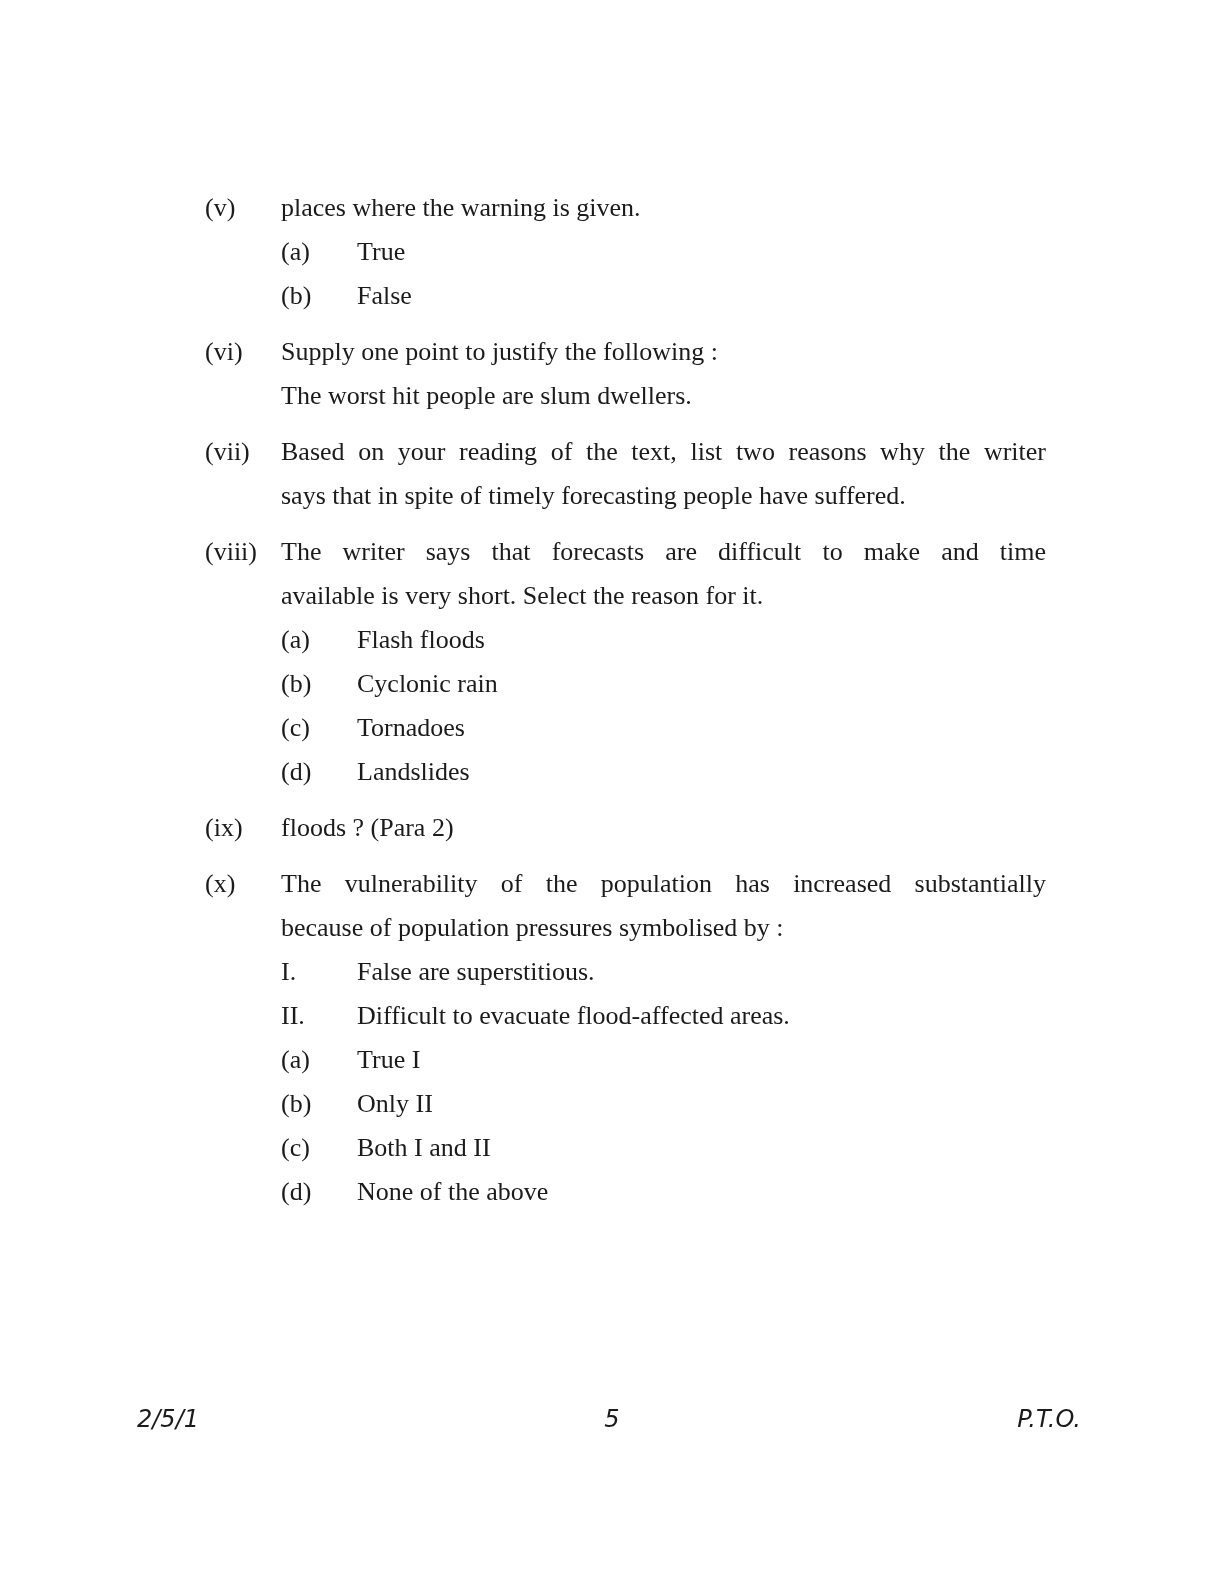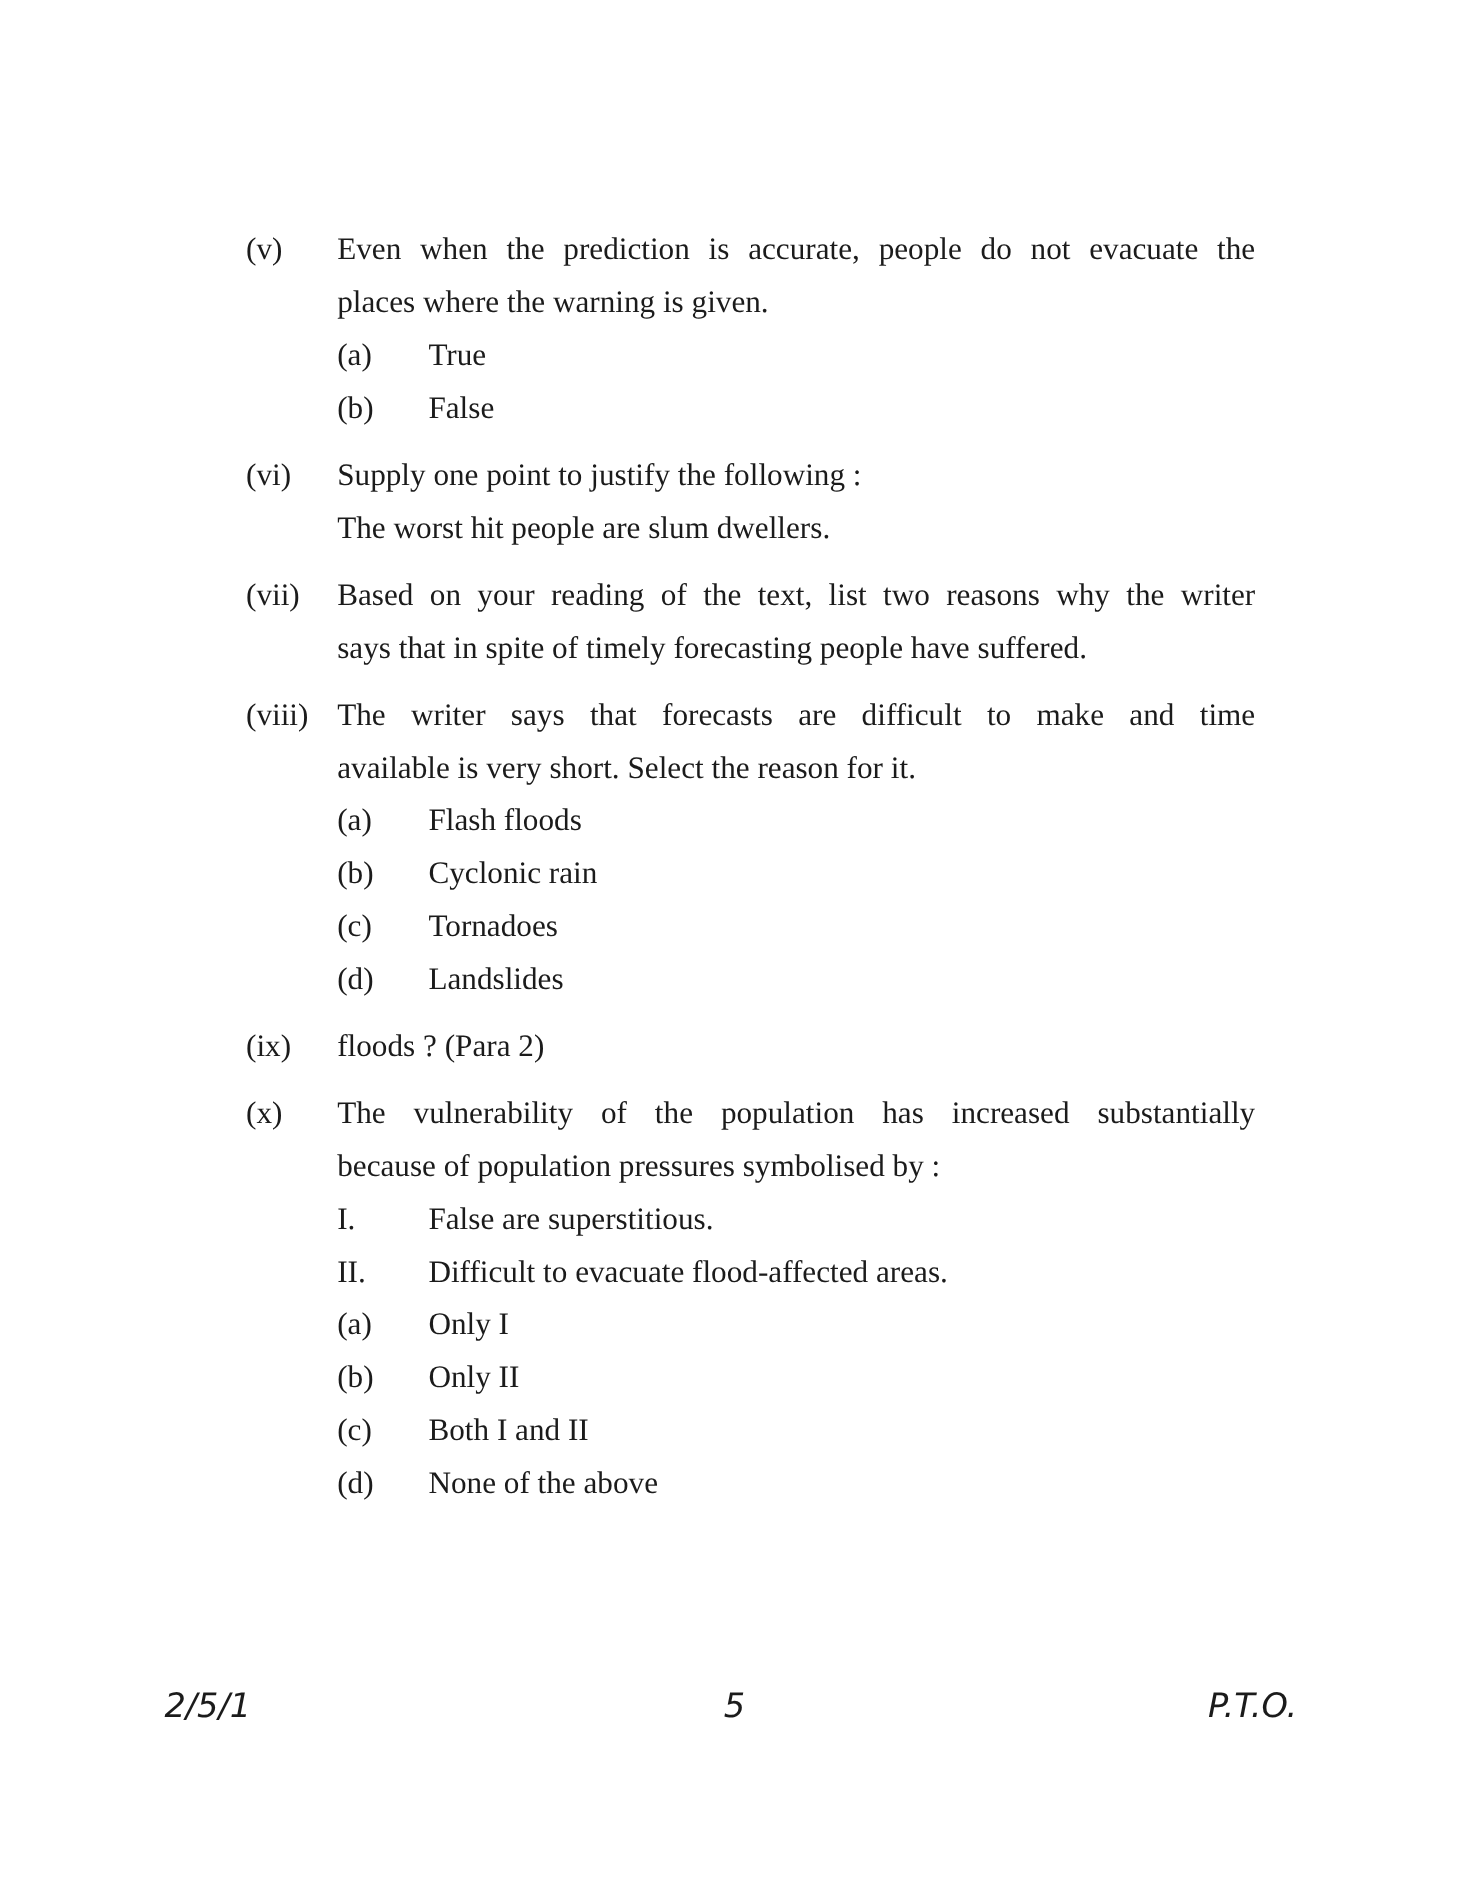--- a/index.html
+++ b/index.html
@@ -35,38 +35,37 @@
     display: grid;
     grid-template-columns: 76px 1fr;
   }
   .prompt { margin-top: 12px; }
   .footer {
     position: absolute;
     top: 1405px;
     left: 0;
     width: 100%;
     height: 44px;
-    font-size: 28px;
+    font-size: 24px;
     font-style: italic;
     font-family: "DejaVu Sans", sans-serif;
     color: #1b1b1b;
   }
   .f-left  { position: absolute; left: 137px; }
   .f-center{ position: absolute; left: 50%; transform: translateX(-50%); }
   .f-right { position: absolute; right: 143px; }
 </style>
 </head>
 <body>
 
 <main class="content">
 
   <section class="question">
     <div class="qnum">(v)</div>
     <div class="qbody">
-      <div class="line jl">Even when the prediction is accurate, people do not evacuate the</div>
       <div class="line">places where the warning is given.</div>
       <div class="option">
         <span class="olabel">(a)</span>
         <span class="otext">True</span>
       </div>
       <div class="option">
         <span class="olabel">(b)</span>
         <span class="otext">False</span>
       </div>
     </div>
@@ -127,21 +126,21 @@
       <div class="statement">
         <span class="olabel">I.</span>
         <span class="otext">False are superstitious.</span>
       </div>
       <div class="statement">
         <span class="olabel">II.</span>
         <span class="otext">Difficult to evacuate flood-affected areas.</span>
       </div>
       <div class="option">
         <span class="olabel">(a)</span>
-        <span class="otext">Only I</span>
+        <span class="otext">True I</span>
       </div>
       <div class="option">
         <span class="olabel">(b)</span>
         <span class="otext">Only II</span>
       </div>
       <div class="option">
         <span class="olabel">(c)</span>
         <span class="otext">Both I and II</span>
       </div>
       <div class="option">

